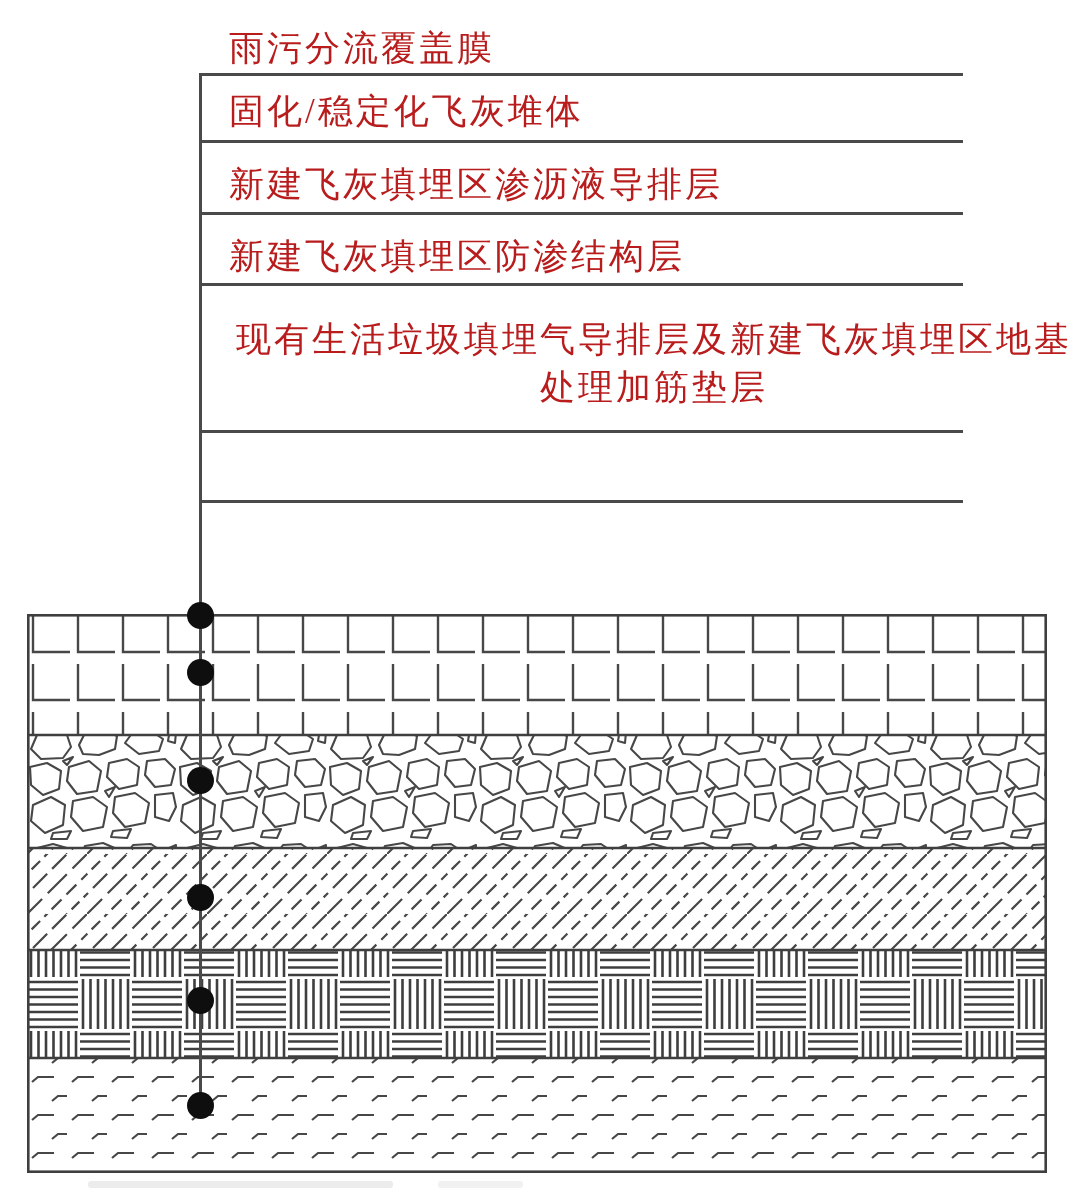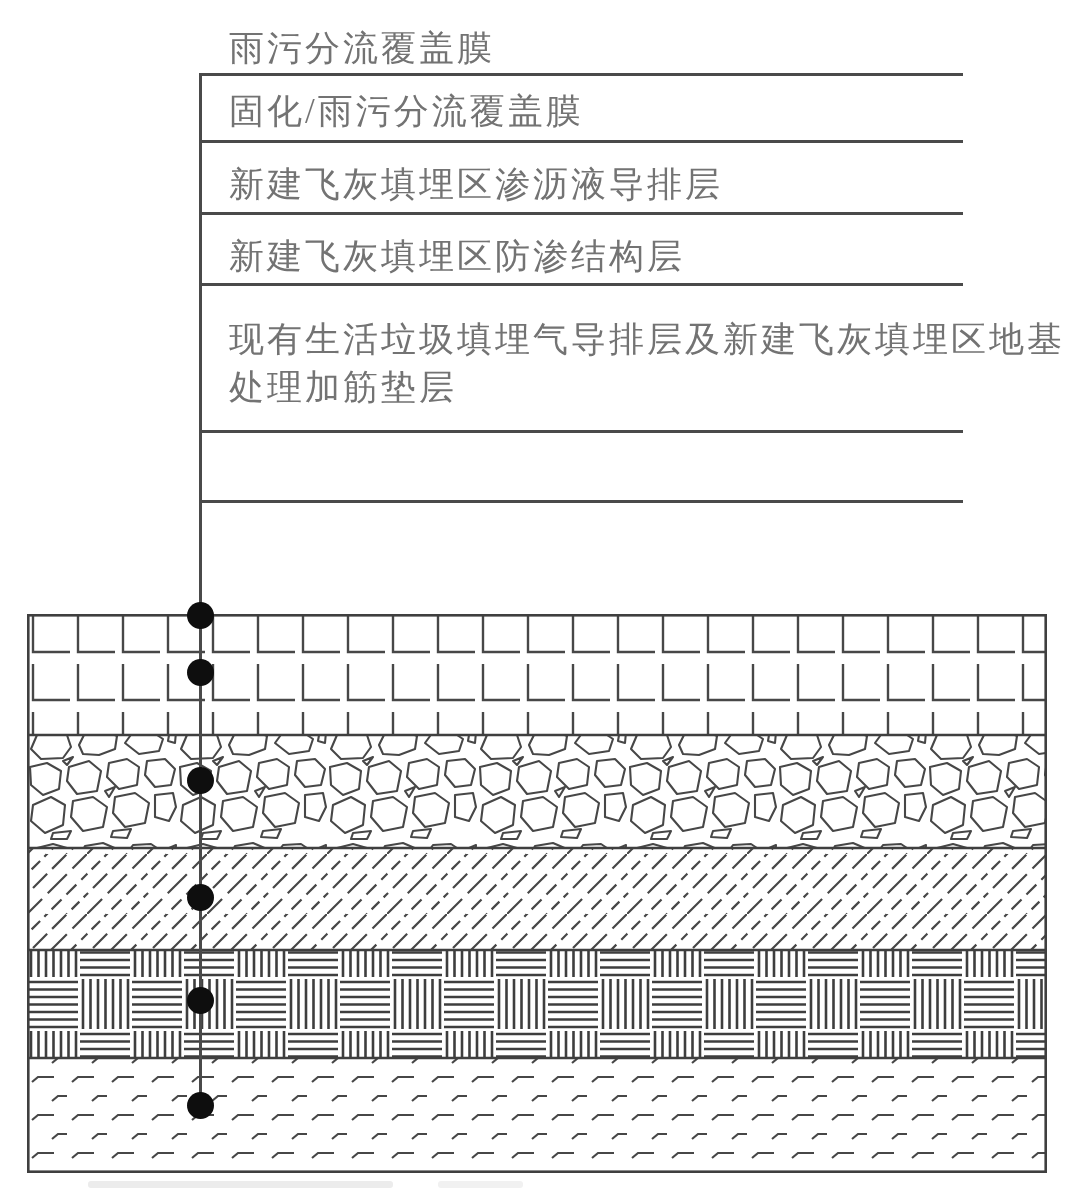--- a/index.html
+++ b/index.html
@@ -2,36 +2,36 @@
 <html><head>
 <meta charset="utf-8">
 <style>
   html,body{margin:0;padding:0;background:#ffffff;}
   .canvas{
     position:relative;width:1080px;height:1190px;background:#ffffff;overflow:hidden;
     font-family:"Liberation Serif","DejaVu Serif",serif;
   }
   .callout-label{
     position:absolute;left:229px;font-size:35px;letter-spacing:3px;line-height:44px;
-    color:#737373;white-space:nowrap;
+    color:#b91c1c;white-space:nowrap;
   }
-  .callout-label.wide{white-space:normal;width:850px;line-height:48px;}
+  .callout-label.wide{white-space:normal;width:850px;line-height:48px;text-align:center;}
   .rule{position:absolute;left:199px;width:764px;height:3px;background:#4a4a4a;}
   .vline{position:absolute;left:199px;top:75px;width:3px;height:1031px;background:#4a4a4a;}
   .dot{position:absolute;left:187px;width:27px;height:27px;border-radius:50%;background:#0e0e0e;}
   .section-svg{position:absolute;left:27px;top:614px;}
   .smudge{position:absolute;height:7px;border-radius:3px;}
 </style>
 </head>
 <body>
 
 <div class="canvas">
 
   <div class="callout-label" style="top:27px">雨污分流覆盖膜</div>
-  <div class="callout-label" style="top:90px">固化/雨污分流覆盖膜</div>
+  <div class="callout-label" style="top:90px">固化/稳定化飞灰堆体</div>
   <div class="callout-label" style="top:235px">新建飞灰填埋区防渗结构层</div>
   <div class="callout-label" style="top:163px">新建飞灰填埋区渗沥液导排层</div>
   <div class="callout-label wide" style="top:316px">现有生活垃圾填埋气导排层及新建飞灰填埋区地基处理加筋垫层</div>
 
   <div class="rule" style="top:73px"></div>
   <div class="rule" style="top:140px"></div>
   <div class="rule" style="top:212px"></div>
   <div class="rule" style="top:283px"></div>
   <div class="rule" style="top:430px"></div>
   <div class="rule" style="top:500px"></div>

